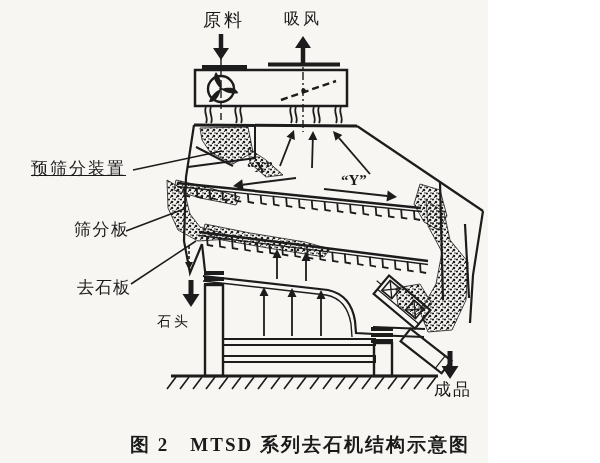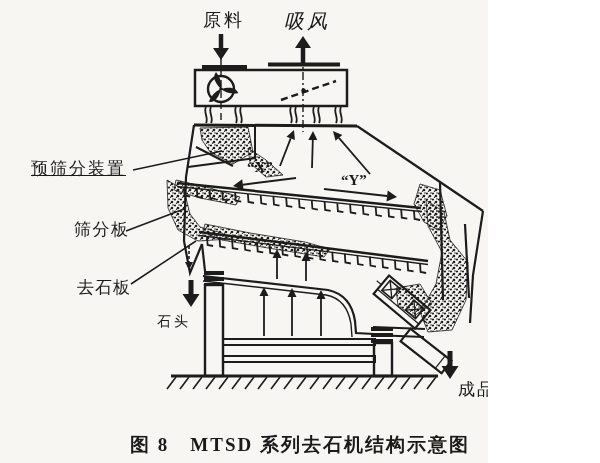--- a/index.html
+++ b/index.html
@@ -175,22 +175,22 @@
         <line x1="296" y1="178" x2="242.9" y2="184.7" class="ln" stroke-width="2"></line>
         <polygon points="233,186 242.2,179.3 243.6,190.2" class="fl"></polygon>
       </g>
     <g>
         <line x1="324" y1="189" x2="387.1" y2="195.9" class="ln" stroke-width="2"></line>
         <polygon points="397,197 386.5,201.4 387.7,190.4" class="fl"></polygon>
       </g>
   </svg>
 
   <div class="lbl" style="left:203px;top:11px;font-size:18px;letter-spacing:3px;">原料</div>
-  <div class="lbl" style="left:284px;top:11px;font-size:20px;letter-spacing:3px;font-style:italic;">吸风</div>
+  <div class="lbl" style="left:284px;top:11px;font-size:16px;letter-spacing:3px;">吸风</div>
   <div class="lbl" style="left:31px;top:160px;letter-spacing:2px;text-decoration:underline;">预筛分装置</div>
   <div class="lbl" style="left:74px;top:221px;letter-spacing:1.5px;">筛分板</div>
   <div class="lbl" style="left:77px;top:279px;letter-spacing:1px;text-align:right;">去石板</div>
   <div class="lbl" style="left:157px;top:315px;font-size:14px;letter-spacing:3px;">石头</div>
   <div class="lbl bold" style="left:247px;top:160px;font-size:15px;">“X”</div>
   <div class="lbl bold" style="left:341px;top:173px;font-size:15px;">“Y”</div>
-  <div class="lbl" style="left:434px;top:381px;letter-spacing:2px;margin-left:24px;">成品</div>
-  <div class="caption">图 8　MTSD 系列去石机结构示意图</div>
+  <div class="lbl" style="left:434px;top:381px;letter-spacing:2px;">成品</div>
+  <div class="caption">图 2　MTSD 系列去石机结构示意图</div>
 </div>
 
 </body></html>

